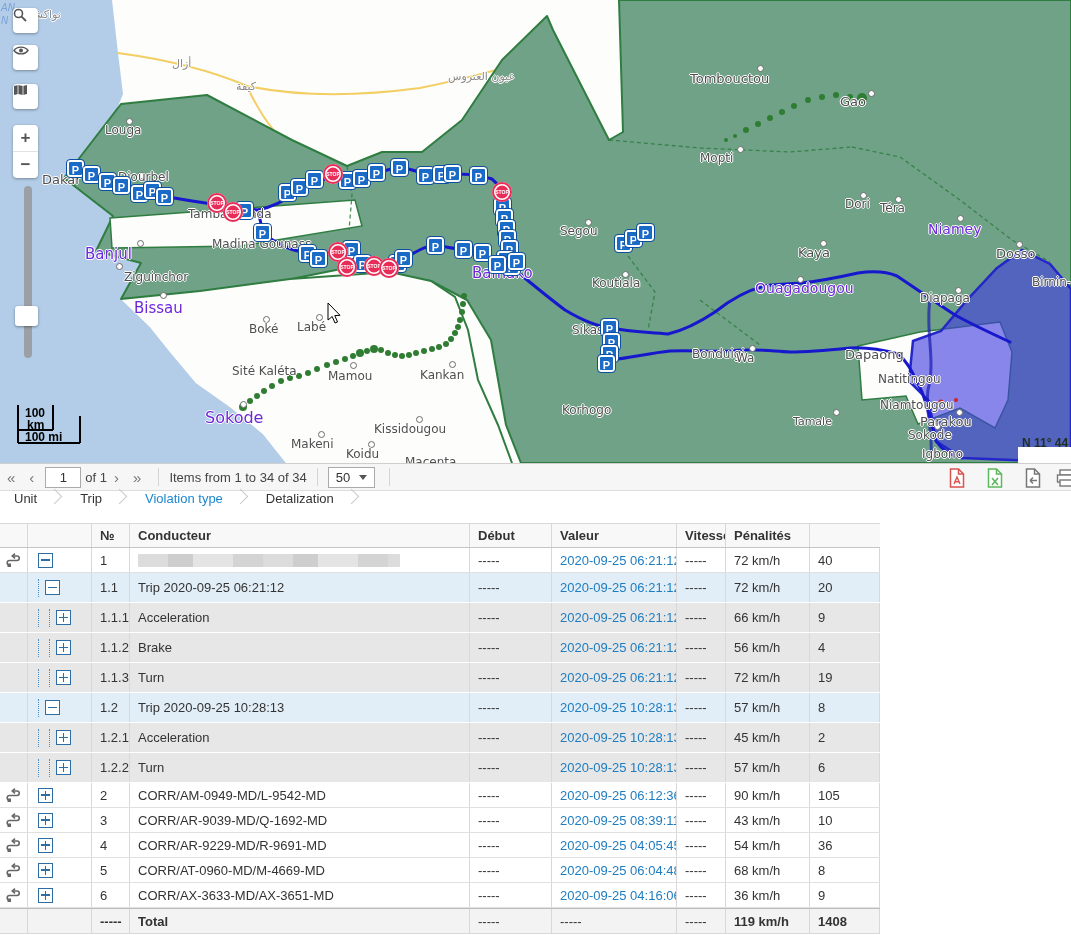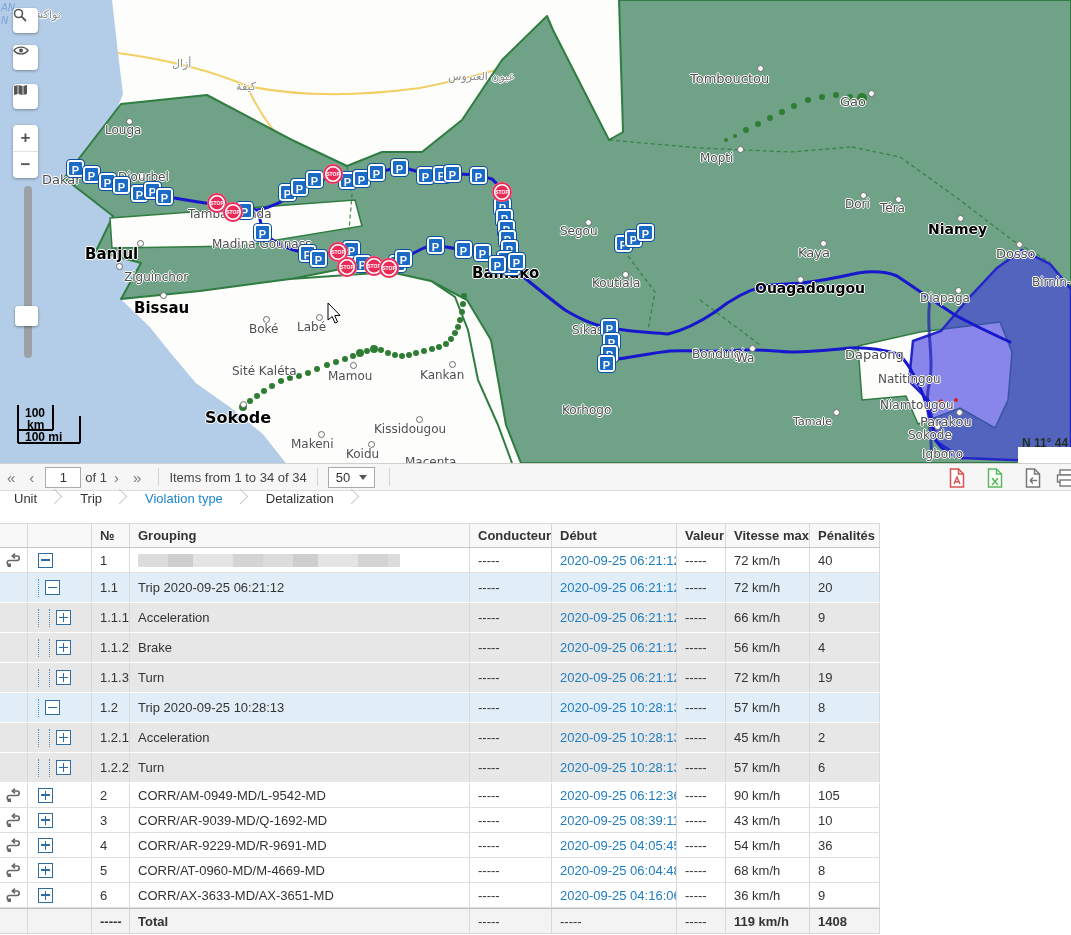--- a/index.html
+++ b/index.html
@@ -2,21 +2,21 @@
 <html><head>
 <meta charset="utf-8">
 <style>
   html,body{margin:0;padding:0;background:#fff;}
   #app{position:relative;width:1071px;height:935px;overflow:hidden;font-family:"Liberation Sans",sans-serif;background:#fff;}
   
   #map{position:absolute;left:0;top:0;width:1071px;height:463px;overflow:hidden;background:#B3CDE8;}
   #map svg{position:absolute;left:0;top:0;}
   .city{position:absolute;color:#4f4f4f;font-family:"DejaVu Sans",sans-serif;white-space:nowrap;
         text-shadow:1px 0 0 #fff,-1px 0 0 #fff,0 1px 0 #fff,0 -1px 0 #fff;pointer-events:none;}
-  .city.cap{color:#000000;font-weight:bold;}
+  .city.cap{color:#6d28d9;}
   .city.ar{color:#8a8a8a;}
   .city.ocean{color:#7fa3d8;font-style:italic;text-shadow:none;}
   .cdot{position:absolute;width:5px;height:5px;border:1.5px solid #6b6b6b;border-radius:50%;background:#fff;}
   .pmark{position:absolute;width:17px;height:17px;background:#1A6AC8;border:2px solid #fff;outline:1px solid #0d4fa0;
          border-radius:3px;color:#fff;font-weight:bold;font-size:11px;line-height:17px;text-align:center;box-sizing:border-box;}
   .smark{position:absolute;width:20px;height:20px;background:#E82C57;border-radius:50%;box-shadow:inset 0 0 0 2px #E82C57,inset 0 0 0 3.5px #fff;
          color:#fff;font-weight:bold;font-size:5px;line-height:20px;text-align:center;}
   .mapbtn{position:absolute;left:13px;width:25px;height:25px;background:#fff;border-radius:4px;
           box-shadow:0 1px 3px rgba(0,0,0,.35);display:flex;align-items:center;justify-content:center;color:#555;cursor:pointer;}
   .mapbtn svg{display:block;}
@@ -405,21 +405,20 @@
      <div class="crumb-sep"></div>
       <div class="crumb">Detalization</div>
      <div class="crumb-sep"></div>
     </div>
 
   <div id="grid">
     <div id="thead" class="t-row">
       <div class="t-cell c0"></div>
       <div class="t-cell c1"></div>
       <div class="t-cell">№</div>
-      <div class="t-cell">Grouping</div>
       <div class="t-cell">Conducteur</div>
       <div class="t-cell">Début</div>
       <div class="t-cell">Valeur</div>
       <div class="t-cell">Vitesse maxi</div>
       <div class="t-cell">Pénalités</div>
     </div>
     <div id="tbody">
         <div class="t-row r-white">
       <div class="t-cell c0">
             <svg width="16" height="17" viewBox="0 0 16 17">

